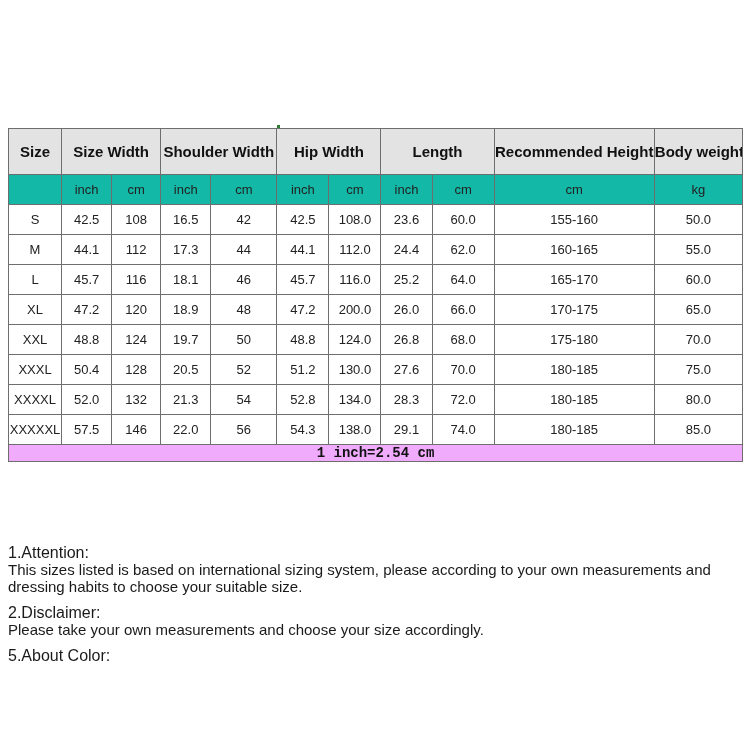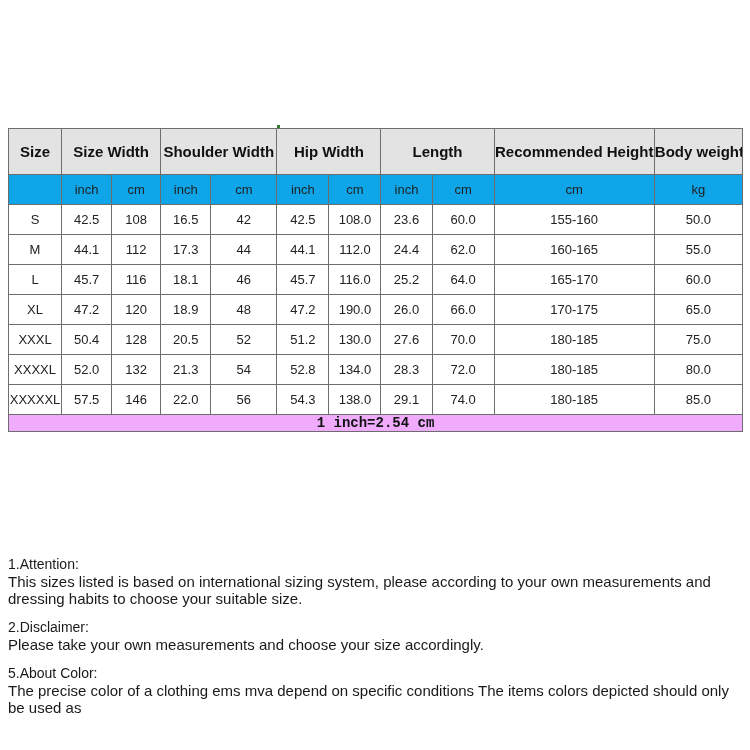--- a/index.html
+++ b/index.html
@@ -22,21 +22,21 @@
   }
   th.main {
     height: 46px;
     background: #e3e3e3;
     font-size: 15px;
     font-weight: bold;
     color: #111;
   }
   th.sub {
     height: 30px;
-    background: #0ea5e9;
+    background: #14b8a6;
     font-size: 13px;
     font-weight: normal;
     color: #222;
   }
   td.data {
     height: 30px;
     font-size: 13px;
     color: #222;
     background: #ffffff;
   }
@@ -59,21 +59,21 @@
   .notes {
     position: absolute;
     top: 544px;
     left: 8px;
     width: 740px;
     font-size: 11.5px;
     line-height: 17px;
     color: #1a1a1a;
   }
   .note-block { margin-bottom: 9px; }
-  .note-title { font-size: 14px; font-weight: normal; margin-top: 12px; }
+  .note-title { font-size: 16px; font-weight: normal; }
   .note-line { font-size: 15px; }
 </style>
 </head>
 <body>
 
 <div class="green-artifact"></div>
 
 <div class="table-wrap">
   <table class="size-chart">
     <colgroup>
@@ -153,25 +153,38 @@
           <td class="data">165-170</td>
           <td class="data">60.0</td>
         </tr>
         <tr>
           <td class="data">XL</td>
           <td class="data">47.2</td>
           <td class="data">120</td>
           <td class="data">18.9</td>
           <td class="data">48</td>
           <td class="data">47.2</td>
-          <td class="data">190.0</td>
+          <td class="data">200.0</td>
           <td class="data">26.0</td>
           <td class="data">66.0</td>
           <td class="data">170-175</td>
           <td class="data">65.0</td>
+        </tr>
+        <tr>
+          <td class="data">XXL</td>
+          <td class="data">48.8</td>
+          <td class="data">124</td>
+          <td class="data">19.7</td>
+          <td class="data">50</td>
+          <td class="data">48.8</td>
+          <td class="data">124.0</td>
+          <td class="data">26.8</td>
+          <td class="data">68.0</td>
+          <td class="data">175-180</td>
+          <td class="data">70.0</td>
         </tr>
         <tr>
           <td class="data">XXXL</td>
           <td class="data">50.4</td>
           <td class="data">128</td>
           <td class="data">20.5</td>
           <td class="data">52</td>
           <td class="data">51.2</td>
           <td class="data">130.0</td>
           <td class="data">27.6</td>
@@ -218,15 +231,14 @@
   <div class="note-block">
     <div class="note-title">1.Attention:</div>
     <div class="note-line">This sizes listed is based on international sizing system, please according to your own measurements and dressing habits to choose your suitable size.</div>
   </div>
   <div class="note-block">
     <div class="note-title">2.Disclaimer:</div>
     <div class="note-line">Please take your own measurements and choose your size accordingly.</div>
   </div>
   <div class="note-block">
     <div class="note-title">5.About Color:</div>
-    <div class="note-line">The precise color of a clothing ems mva depend on specific conditions The items colors depicted should only be used as</div>
   </div>
 </div>
 
 </body></html>

